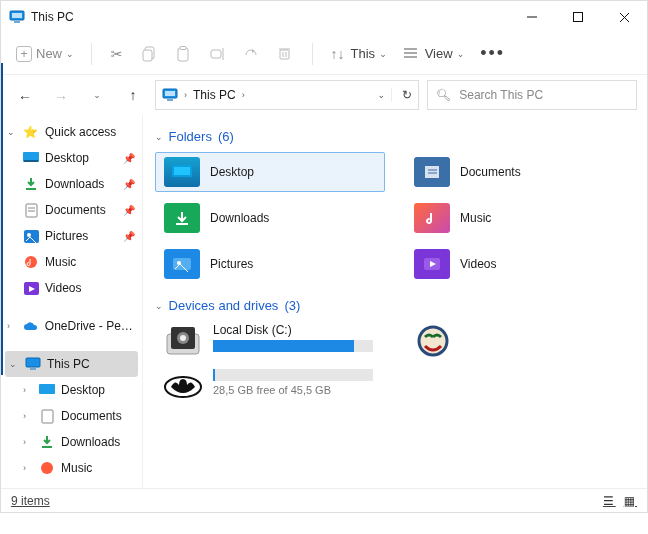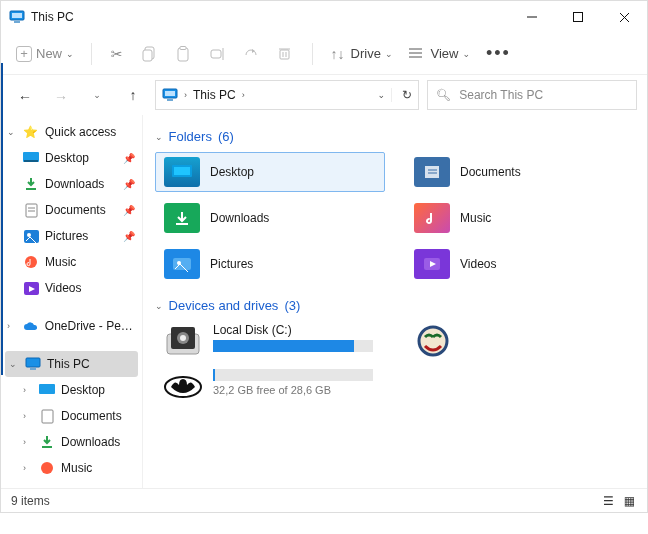--- a/index.html
+++ b/index.html
@@ -53,21 +53,21 @@
   .folder { display: flex; align-items: center; gap: 10px; height: 40px; padding: 4px 8px; border: 1px solid transparent; border-radius: 2px; }
   .folder.selected { border-color: #7fb7ef; background: #eaf3fc; }
   .ficon { width: 36px; height: 30px; border-radius: 3px; display: flex; align-items: center; justify-content: center; }
   .drive { display: flex; align-items: flex-start; gap: 10px; padding: 2px 8px; justify-content: space-between; }
   .dicon { width: 40px; height: 36px; display: flex; align-items: center; justify-content: center; }
   .dinfo { flex: 1; }
   .dname { font-size: 12px; margin-bottom: 3px; }
   .bar { height: 12px; background: #e6e6e6; position: relative; margin-bottom: 3px; width: 160px; }
   .bar .fill { height: 100%; background: #1e88e5; }
   .sub { font-size: 11px; color: #777; }
-  .statusbar { height: 24px; border-top: 1px solid #eee; display: flex; align-items: center; padding: 0 10px; font-size: 12px; color: #444; }
+  .statusbar { height: 24px; border-top: 1px solid #eee; display: flex; align-items: center; padding: 0 10px; font-size: 12px; color: #444; text-decoration: underline; }
   .statusbar .spacer { flex: 1; }
   .viewtoggle { font-size: 12px; letter-spacing: 2px; color: #333; display: flex; gap: 8px; }
   svg { display: block; }
 </style>
 </head>
 <body>
 
 <div class="window">
   <div class="accent"></div>
 
@@ -149,21 +149,21 @@
             <rect x="2" y="4" width="9" height="9" rx="1" fill="none" stroke="#bbb"></rect>
             <line x1="1" y1="3" x2="12" y2="3" stroke="#bbb"></line>
             <line x1="5" y1="6" x2="5" y2="11" stroke="#bbb"></line>
             <line x1="8" y1="6" x2="8" y2="11" stroke="#bbb"></line>
           </svg>
         </span>
       </div>
     <div class="sep"></div>
     <div class="tool sort">
       <span class="icon">↑↓</span>
-      <span>Drive</span>
+      <span>This</span>
       <span class="caret">⌄</span>
     </div>
     <div class="tool view">
       <span class="icon">
           <svg width="15" height="13">
             <line x1="1" y1="2" x2="14" y2="2" stroke="#555"></line>
             <line x1="1" y1="6" x2="14" y2="6" stroke="#555"></line>
             <line x1="1" y1="10" x2="14" y2="10" stroke="#555"></line>
           </svg>
         </span>
@@ -429,21 +429,21 @@
           <div class="dicon">
               <svg width="40" height="24">
                 <ellipse cx="20" cy="12" rx="18" ry="10" fill="#fff" stroke="#111" stroke-width="2"></ellipse>
                 <path d="M8 12 q4 -8 8 -2 q0 -6 4 -6 q4 0 4 6 q4 -6 8 2 q-6 6 -12 6 q-6 0 -12 -6 z" fill="#111"></path>
               </svg>
             </div>
           <div class="dinfo">
             <div class="bar">
                 <div class="fill" style="width:1%"></div>
               </div>
-            <div class="sub">32,2 GB free of 28,6 GB</div>
+            <div class="sub">28,5 GB free of 45,5 GB</div>
           </div>
         </div>
       </div>
     </div>
   </div>
 
   <div class="statusbar">
     <span>9 items</span>
     <div class="spacer"></div>
     <div class="viewtoggle">

